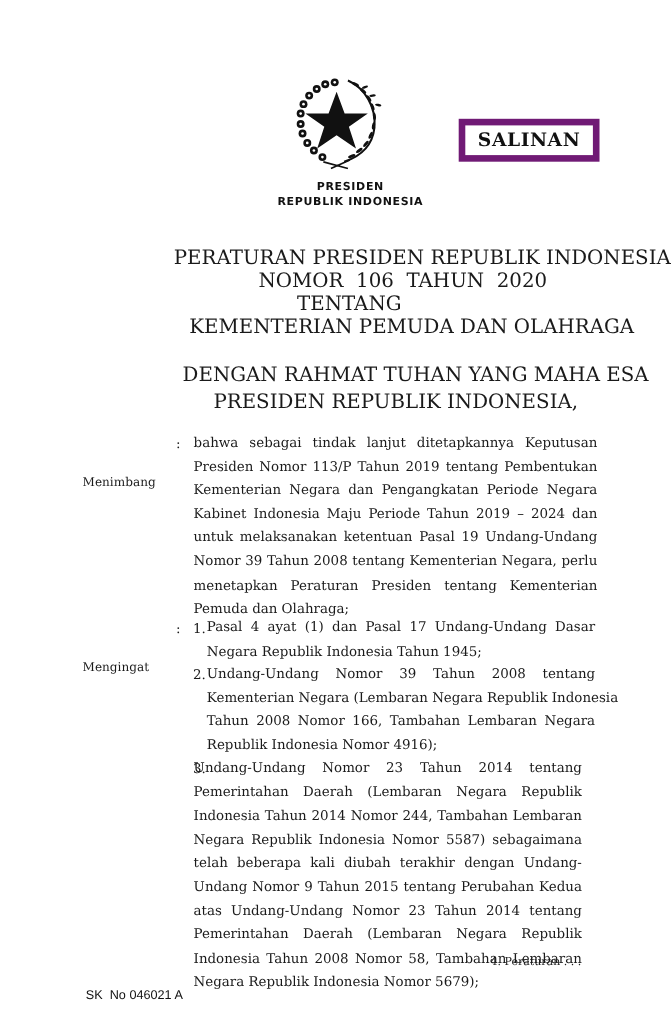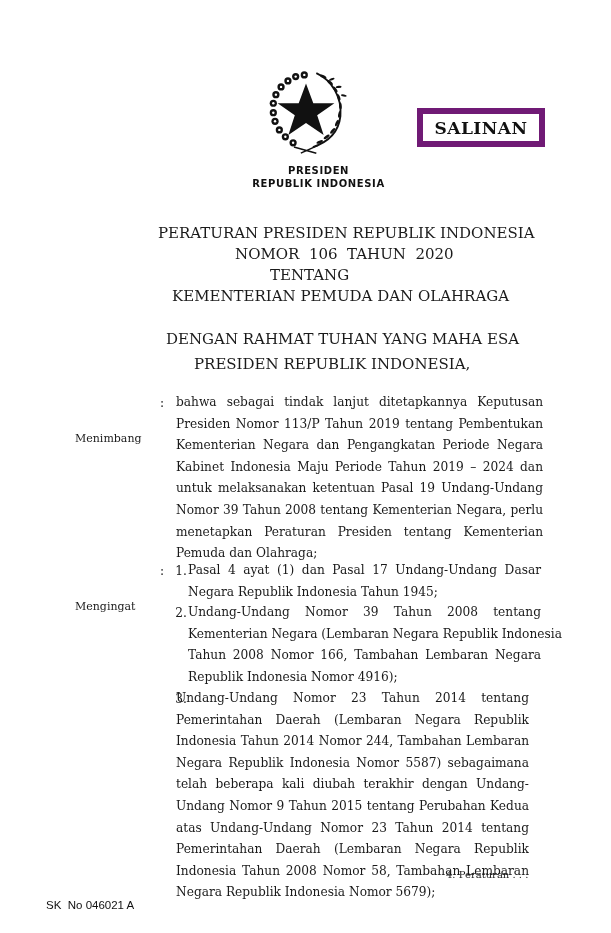--- a/index.html
+++ b/index.html
@@ -49,21 +49,21 @@
       font-size: 10px;
       letter-spacing: 0.6px;
       color: #111;
     }
     .pres-label.l1 { top: 165px; left: 13px; }
     .pres-label.l2 { top: 178px; left: 13px; }
 
     .title-line {
       position: absolute;
       white-space: nowrap;
-      font-size: 15px;
+      font-size: 18px;
       color: #1a1a1a;
       font-family: "DejaVu Serif", "Liberation Serif", serif;
     }
 
     .section-label {
       position: absolute;
       font-size: 11px;
       white-space: nowrap;
       margin-top: 36px;
     }
@@ -218,13 +218,13 @@
   <span class="ln">Negara Republik Indonesia Nomor 5587) sebagaimana</span>
   <span class="ln">telah beberapa kali diubah terakhir dengan Undang-</span>
   <span class="ln">Undang Nomor 9 Tahun 2015 tentang Perubahan Kedua</span>
   <span class="ln">atas Undang-Undang Nomor 23 Tahun 2014 tentang</span>
   <span class="ln">Pemerintahan Daerah (Lembaran Negara Republik</span>
   <span class="ln">Indonesia Tahun 2008 Nomor 58, Tambahan Lembaran</span>
   <span class="ln last">Negara Republik Indonesia Nomor 5679);</span>
 </div>
 
 <div class="next-page">4. Peraturan . . .</div>
-<div class="sk-number" style="white-space:pre;">SK  No 046021 A</div>
+<div class="sk-number" style="white-space:pre;margin-left:32px;">SK  No 046021 A</div>
 
 </body></html>

